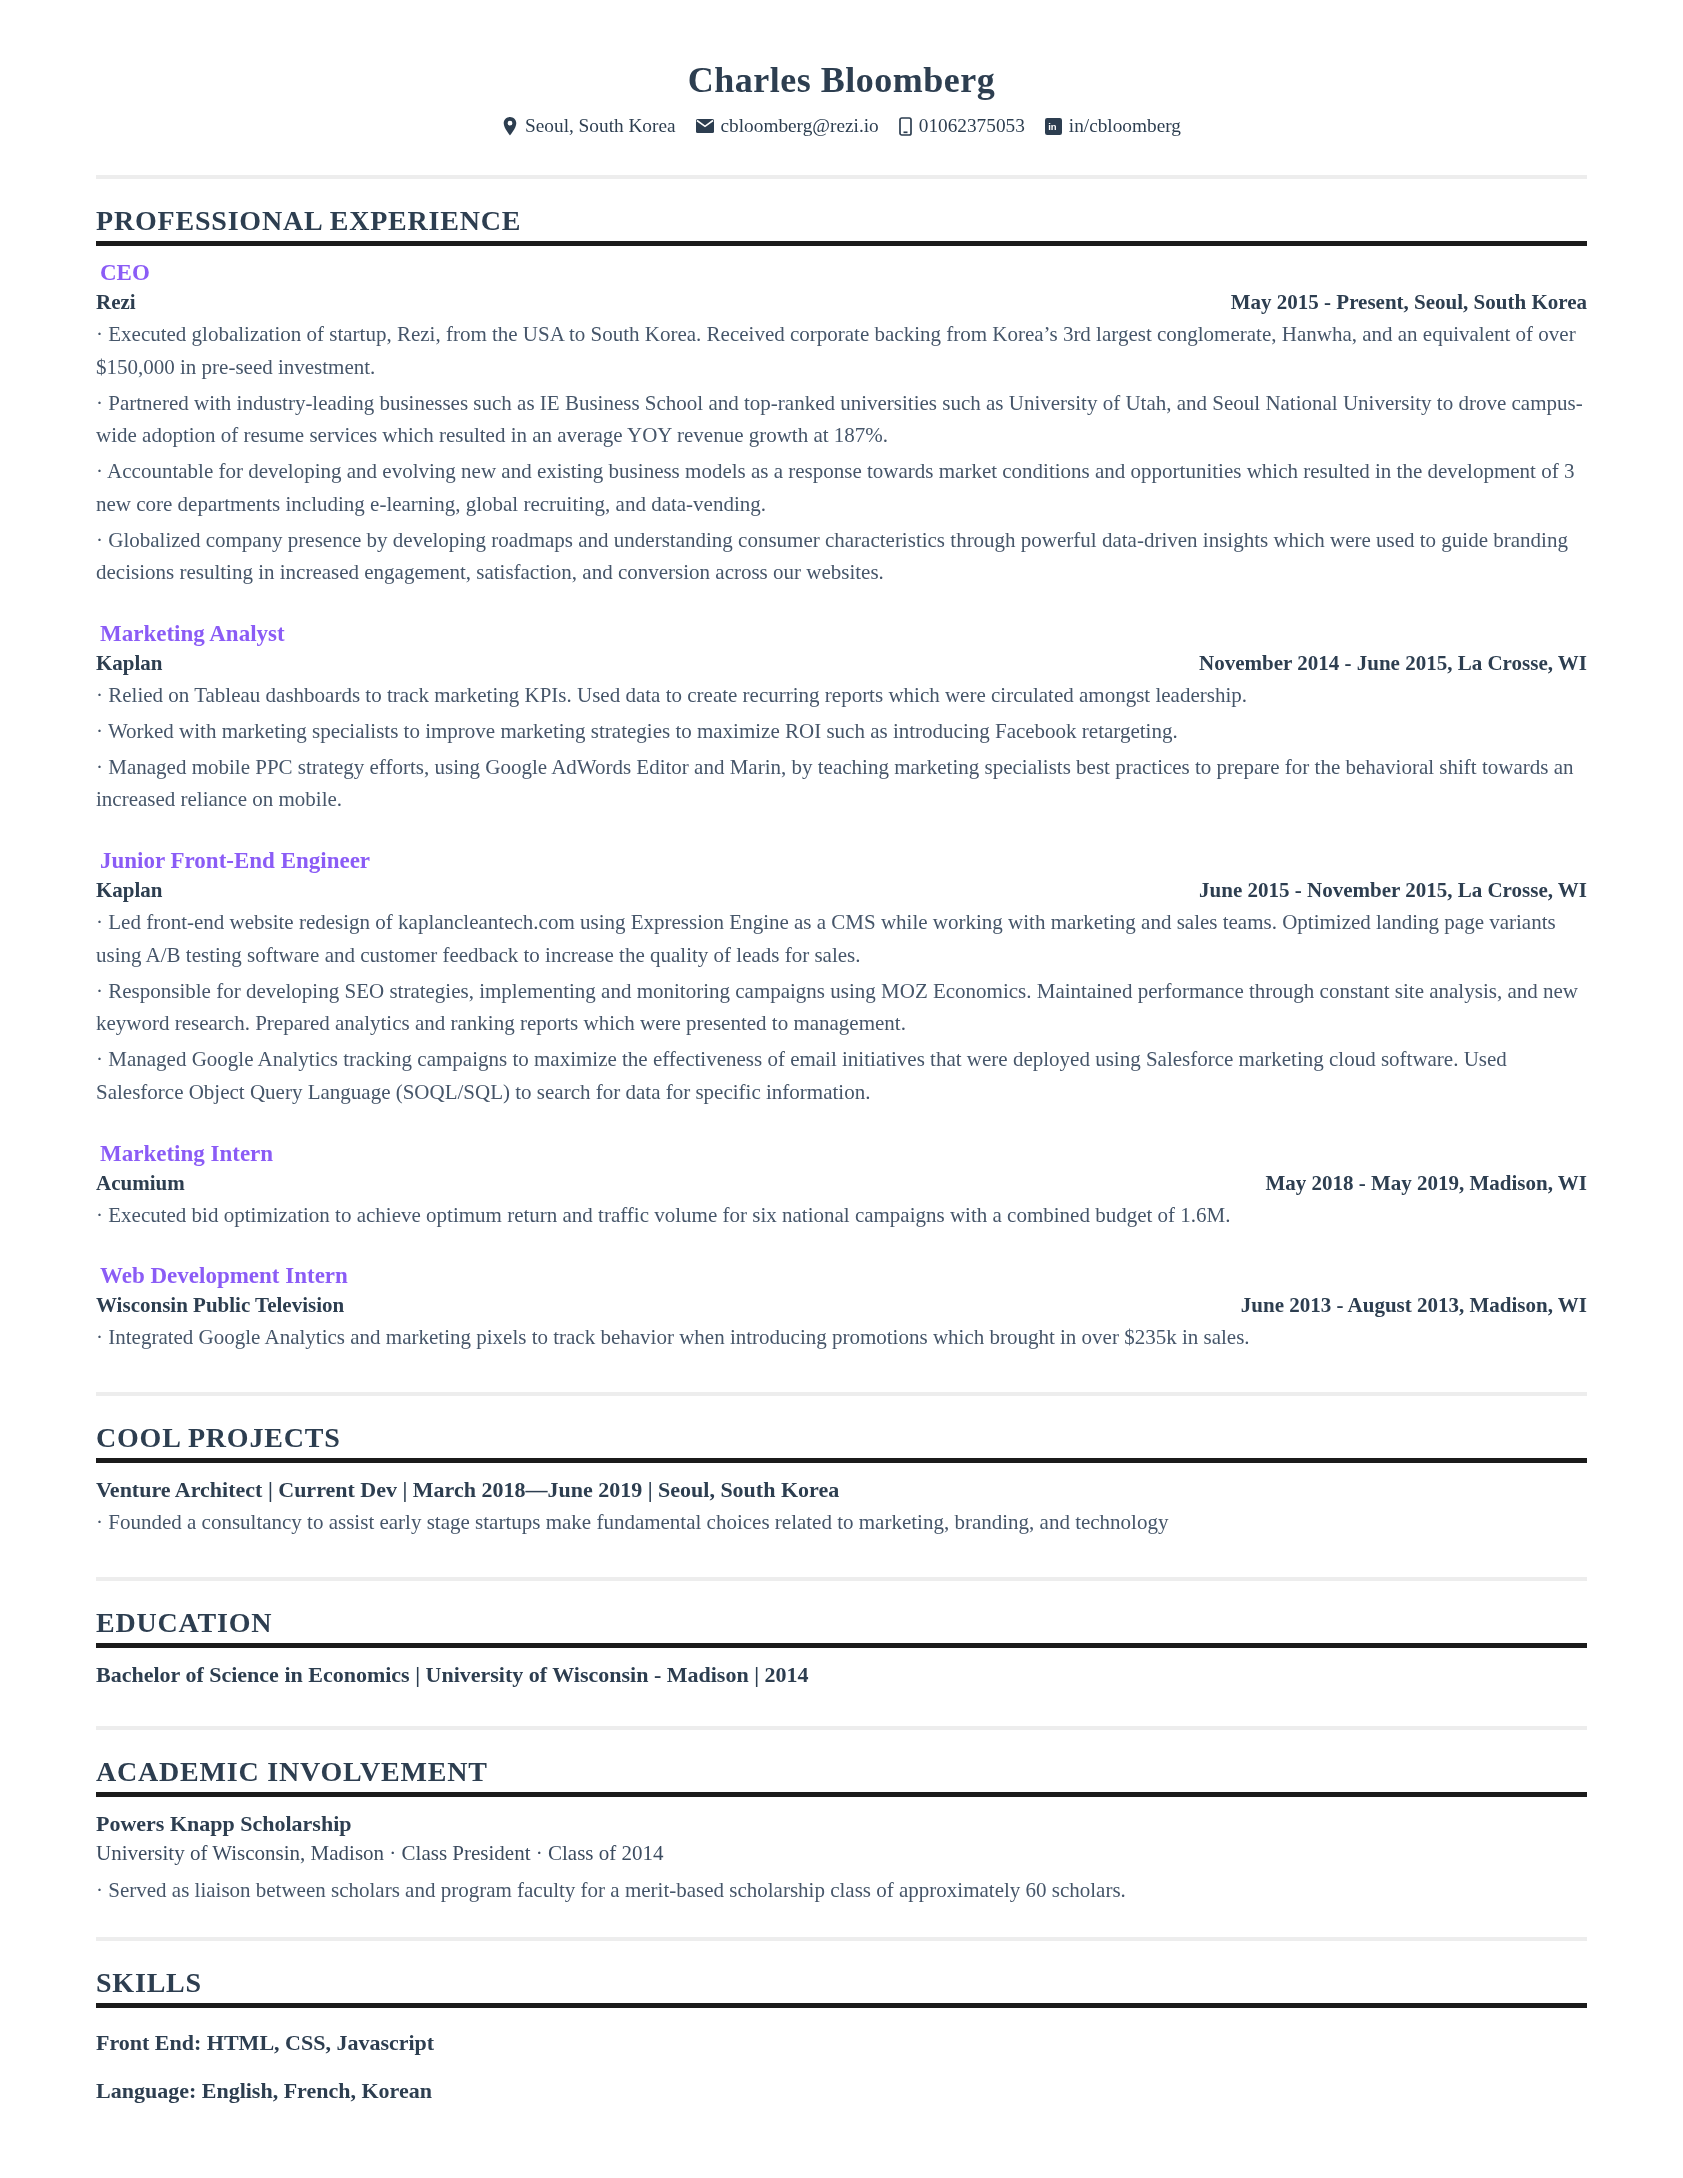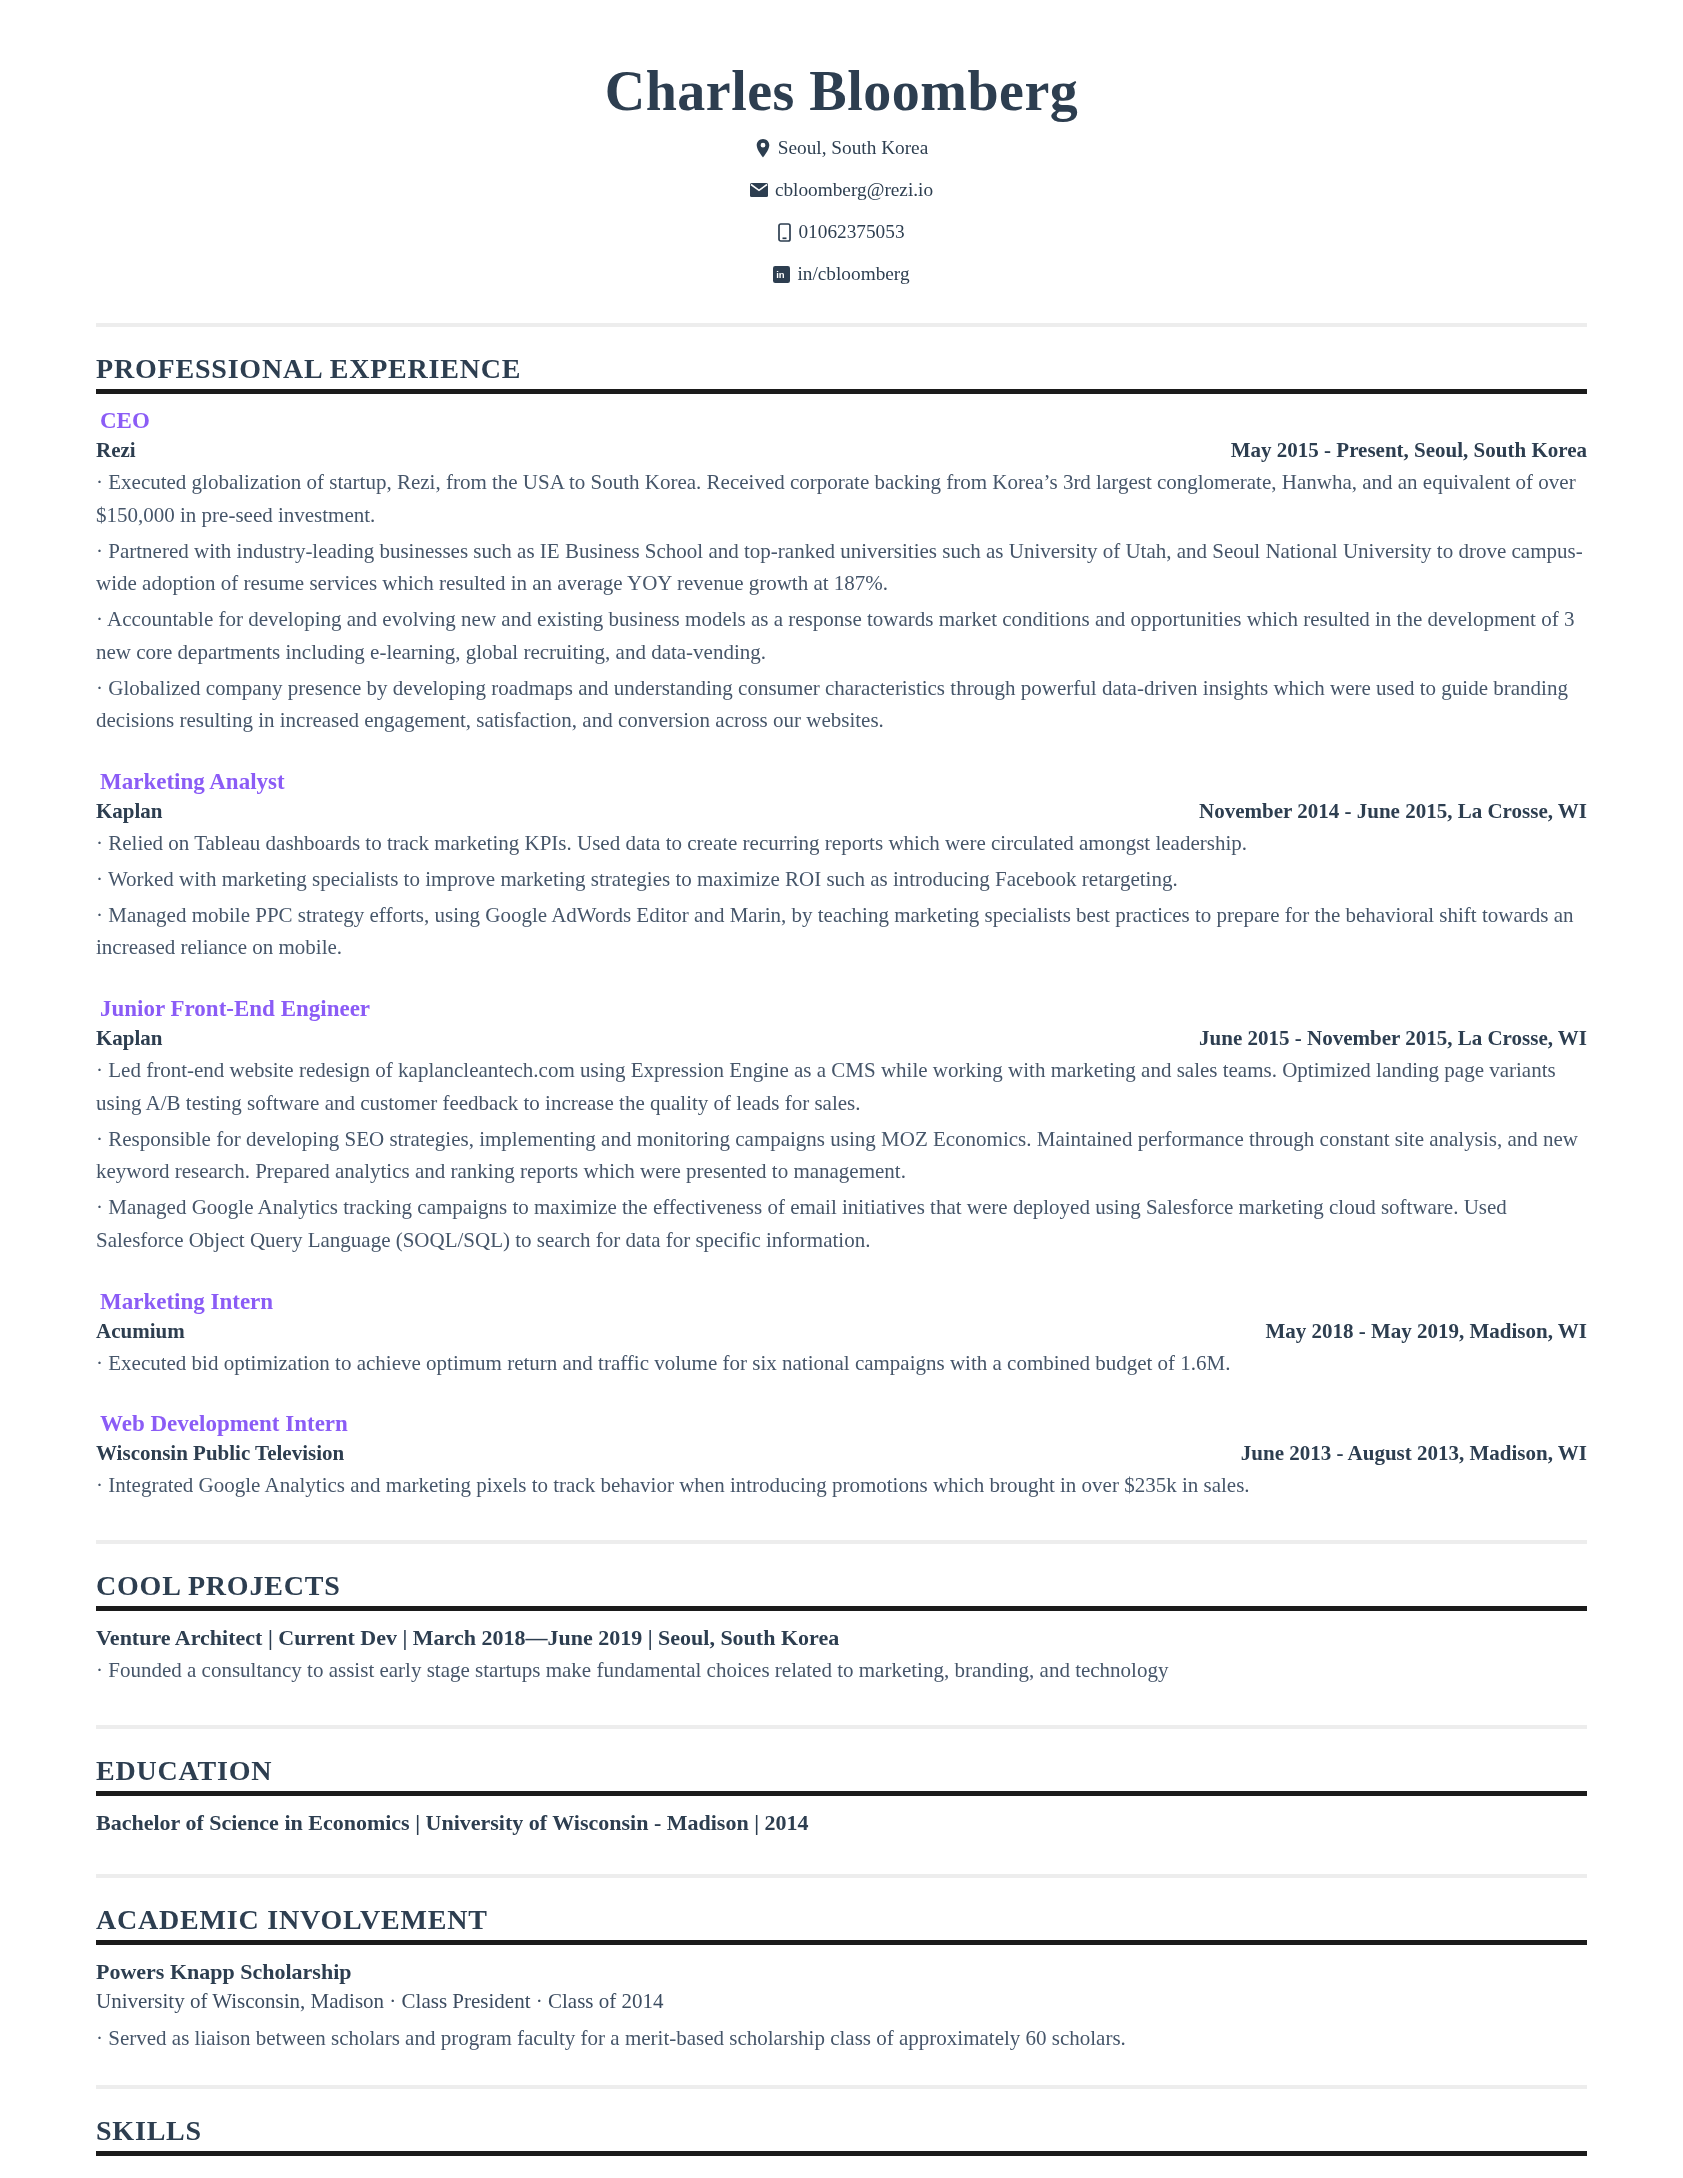--- a/index.html
+++ b/index.html
@@ -6,25 +6,25 @@
   body{
     width:1683px;min-height:2178px;
     font-family:"Liberation Serif","DejaVu Serif",serif;
     color:#2d3e50;
   }
   .page{padding:51px 96px 59px 96px;box-sizing:border-box;width:1683px;min-height:2178px;}
 
   
   h1.name{
     margin:8px 0 0 0;text-align:center;
-    font-size:56px;font-weight:700;color:#2d3e50;letter-spacing:0.5px;
+    font-size:36px;font-weight:700;color:#2d3e50;letter-spacing:0.5px;
   }
   .contact{
     margin-top:14px;display:flex;justify-content:center;align-items:center;
-    gap:20px;font-size:19.3px;color:#2d3e50;flex-direction:column;
+    gap:20px;font-size:19.3px;color:#2d3e50;
   }
   .citem{display:inline-flex;align-items:center;gap:7px;}
   .citem svg{display:block;}
 
   
   .hairline{height:4px;background:#ededed;margin-top:38px;}
   .hairline.tight{margin-top:30px;}
 
   
   h2.sec{

